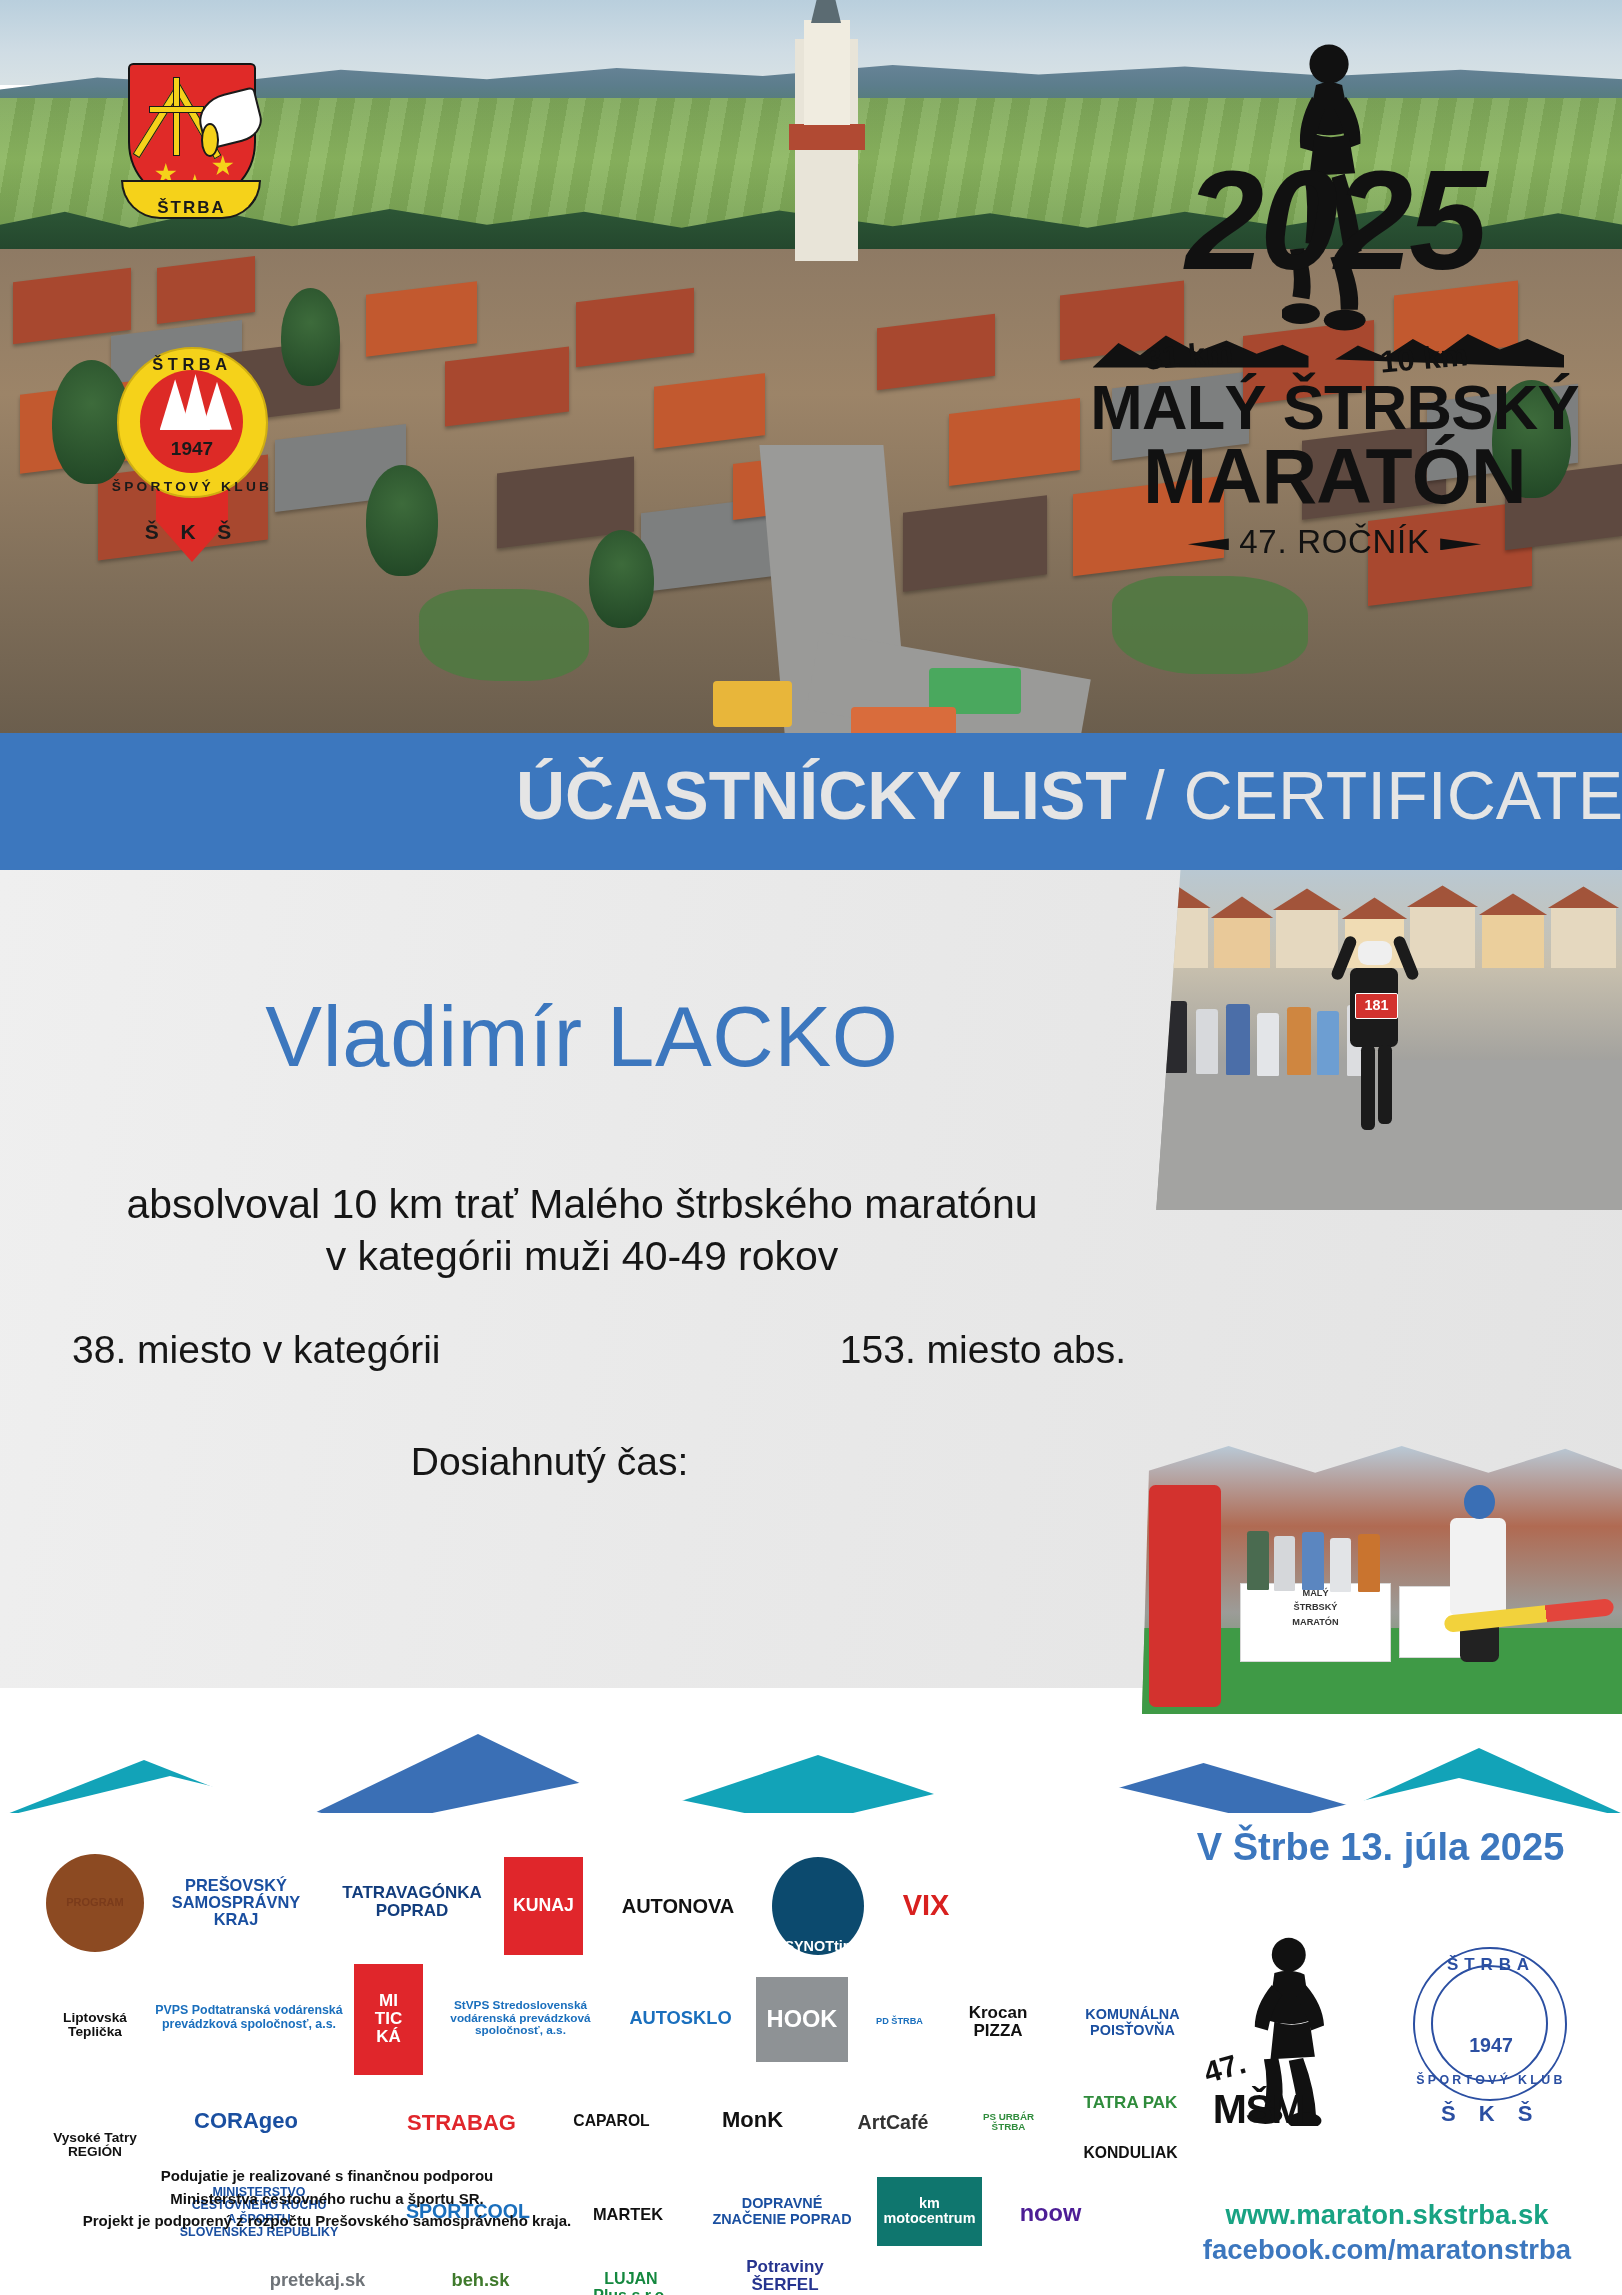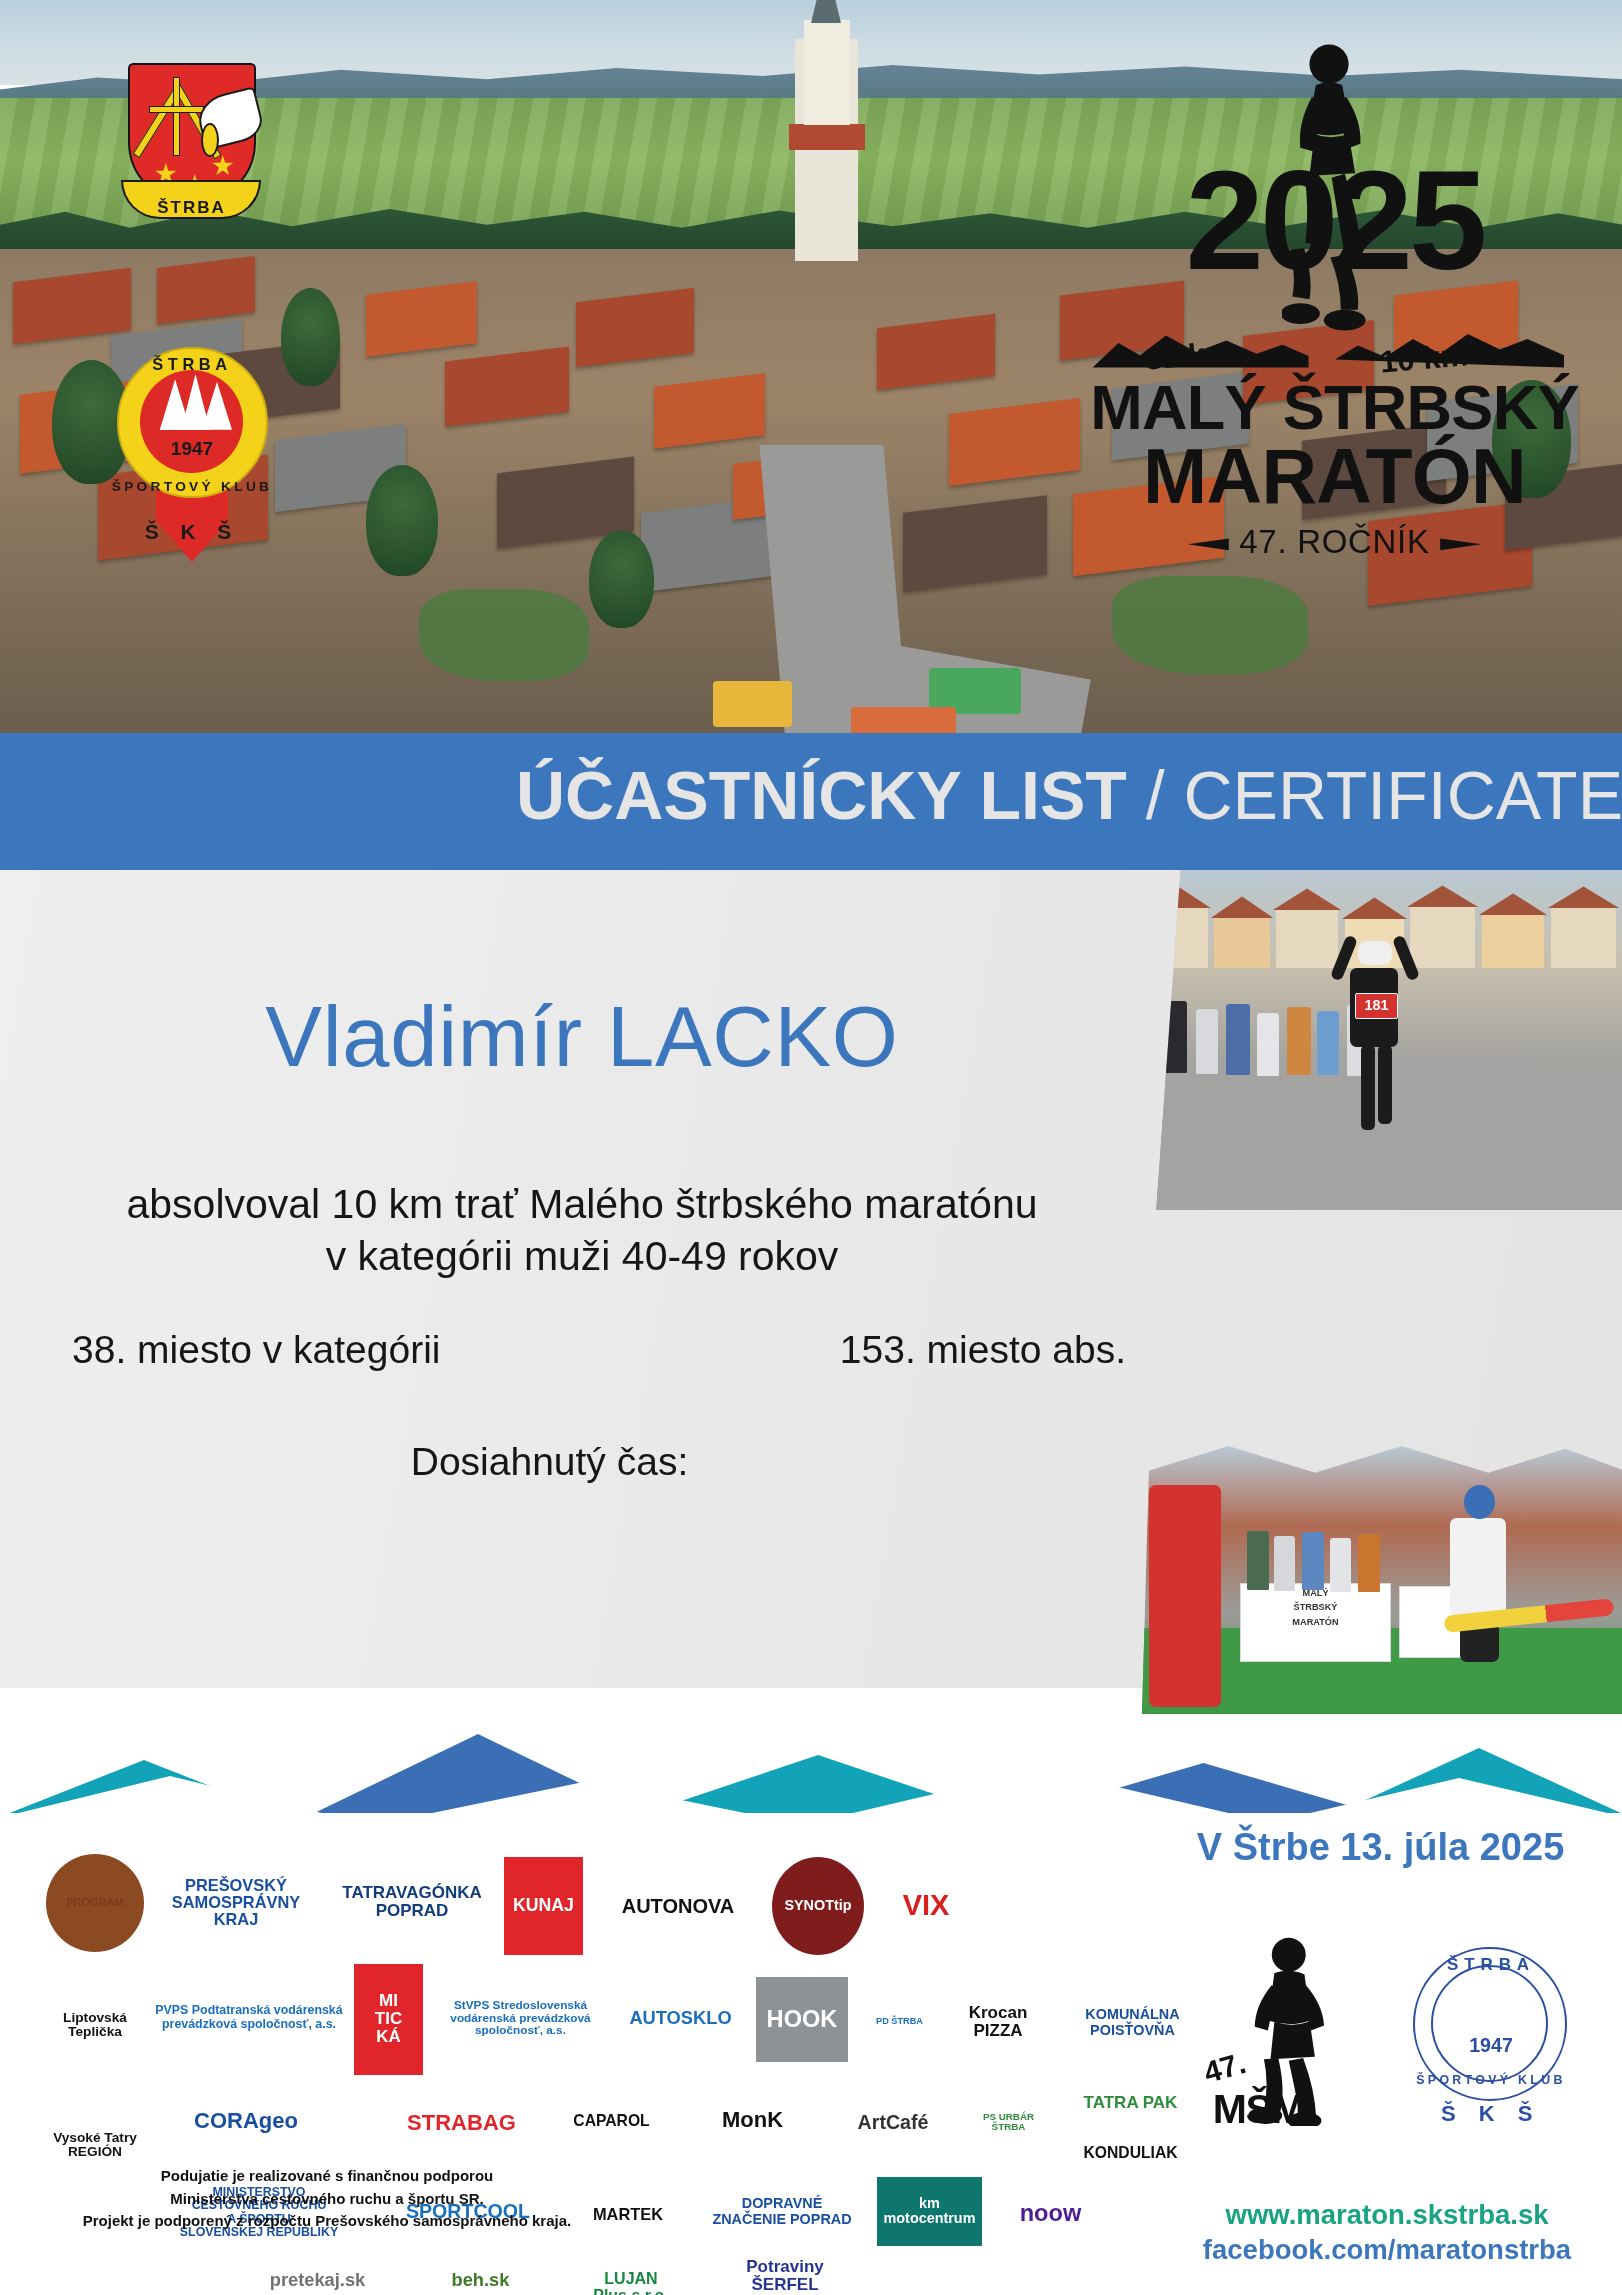--- a/index.html
+++ b/index.html
@@ -73,21 +73,21 @@
     font-weight:bold; color:#1a1a1a; }
   .sks-mid-text { position:absolute; left:0; right:0; top:152px; text-align:center; font-size:13.7px;
     font-weight:bold; letter-spacing:3.3px; color:#1a1a1a; }
   .sks-bot-text { position:absolute; left:0; right:0; top:193px; text-align:center; font-size:21px;
     font-weight:bold; letter-spacing:7.9px; color:#1a1a1a; }
 
   
   .mlock { position:absolute; left:1073px; top:39px; width:523px; height:550px; color:#111; }
   .m-runner { position:absolute; left:209px; top:0; width:98px; height:314px; }
   .m-year { position:absolute; left:0; top:118px; width:523px; text-align:center;
-    font-size:141px; font-weight:bold; line-height:.9; letter-spacing:-3.9px; }
+    font-size:141px; font-weight:bold; line-height:.9; letter-spacing:-3.9px;font-style:italic; }
   .m-km-row { position:absolute; left:13px; top:268px; width:497px; height:72px; }
   .m-km { position:absolute; font-size:31px; font-weight:bold; transform:rotate(-5deg); }
   .m-km.left { left:59px; top:31px; }
   .m-km.right { left:294px; top:34px; }
   .m-ridge { position:absolute; height:41px; background:#111; }
   .m-title1 { position:absolute; left:0; top:332px; width:523px; text-align:center;
     font-size:63px; font-weight:bold; letter-spacing:-0.7px; }
   .m-title2 { position:absolute; left:0; top:393px; width:523px; text-align:center;
     font-size:77px; font-weight:bold; letter-spacing:-0.7px; }
   .m-sub { position:absolute; left:0; top:484px; width:523px; text-align:center;
@@ -401,21 +401,21 @@
         <div class="sp" style="left: 281px; top: 50px; width: 170px; height: 65px;">
           <div class="sp-txt" style="font-size: 17px; color: rgb(18, 61, 125); white-space: pre-line;">TATRAVAGÓNKA
 POPRAD</div>
         </div>
         <div class="sp" style="left: 458px; top: 37px; width: 79px; height: 98px; background: rgb(224, 38, 43);">
           <div class="sp-txt" style="font-size: 17.7px; color: rgb(255, 255, 255); white-space: pre-line;">KUNAJ</div>
         </div>
         <div class="sp" style="left: 550px; top: 39px; width: 164px; height: 95px;">
           <div class="sp-txt" style="font-size: 20px; color: rgb(17, 17, 17); white-space: pre-line;">AUTONOVA</div>
         </div>
-        <div class="sp" style="left: 726px; top: 37px; width: 92px; height: 98px; background: #7f1d1d; border-radius: 50%;">
+        <div class="sp" style="left: 726px; top: 37px; width: 92px; height: 98px; background: #0c4a6e; border-radius: 50%; align-items: flex-end;">
           <div class="sp-txt" style="font-size: 14.4px; color: rgb(255, 255, 255); white-space: pre-line;">SYNOTtip</div>
         </div>
         <div class="sp" style="left: 831px; top: 38px; width: 98px; height: 95px;">
           <div class="sp-txt" style="font-size: 29px; color: rgb(216, 32, 31); white-space: pre-line;">VIX</div>
         </div>
         <div class="sp" style="left: 0px; top: 148px; width: 98px; height: 115px;">
           <div class="sp-txt" style="font-size: 13.7px; color: rgb(17, 17, 17); white-space: pre-line;">Liptovská
 Teplička</div>
         </div>
         <div class="sp" style="left: 105px; top: 154px; width: 196px; height: 88px;">

